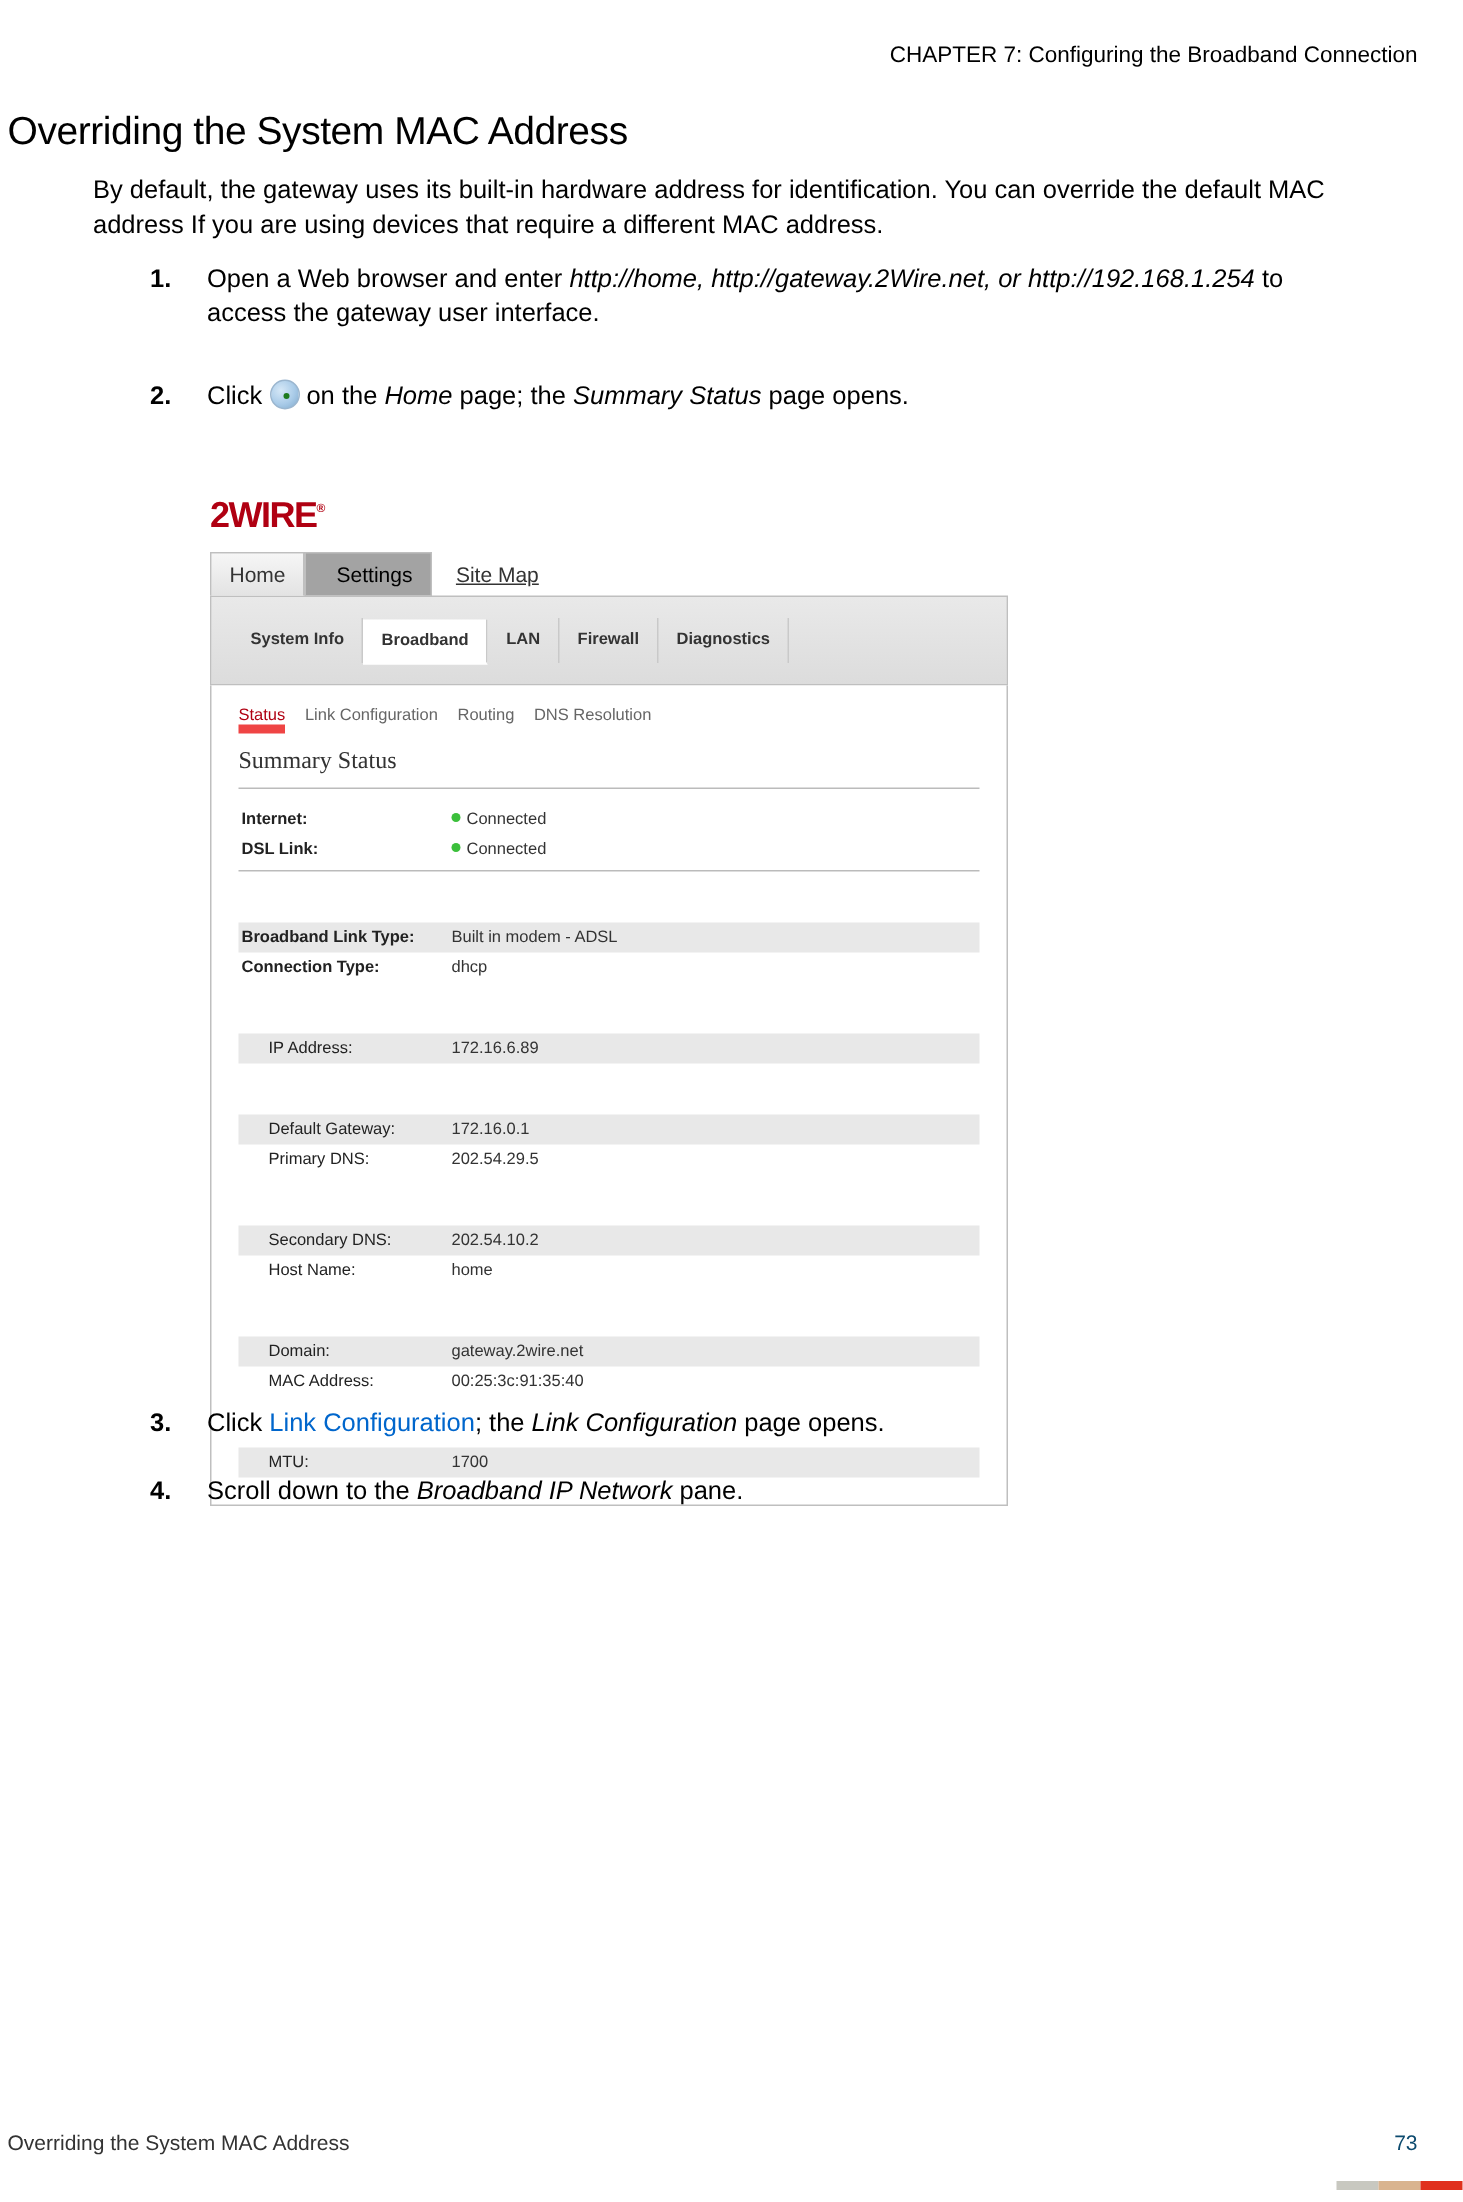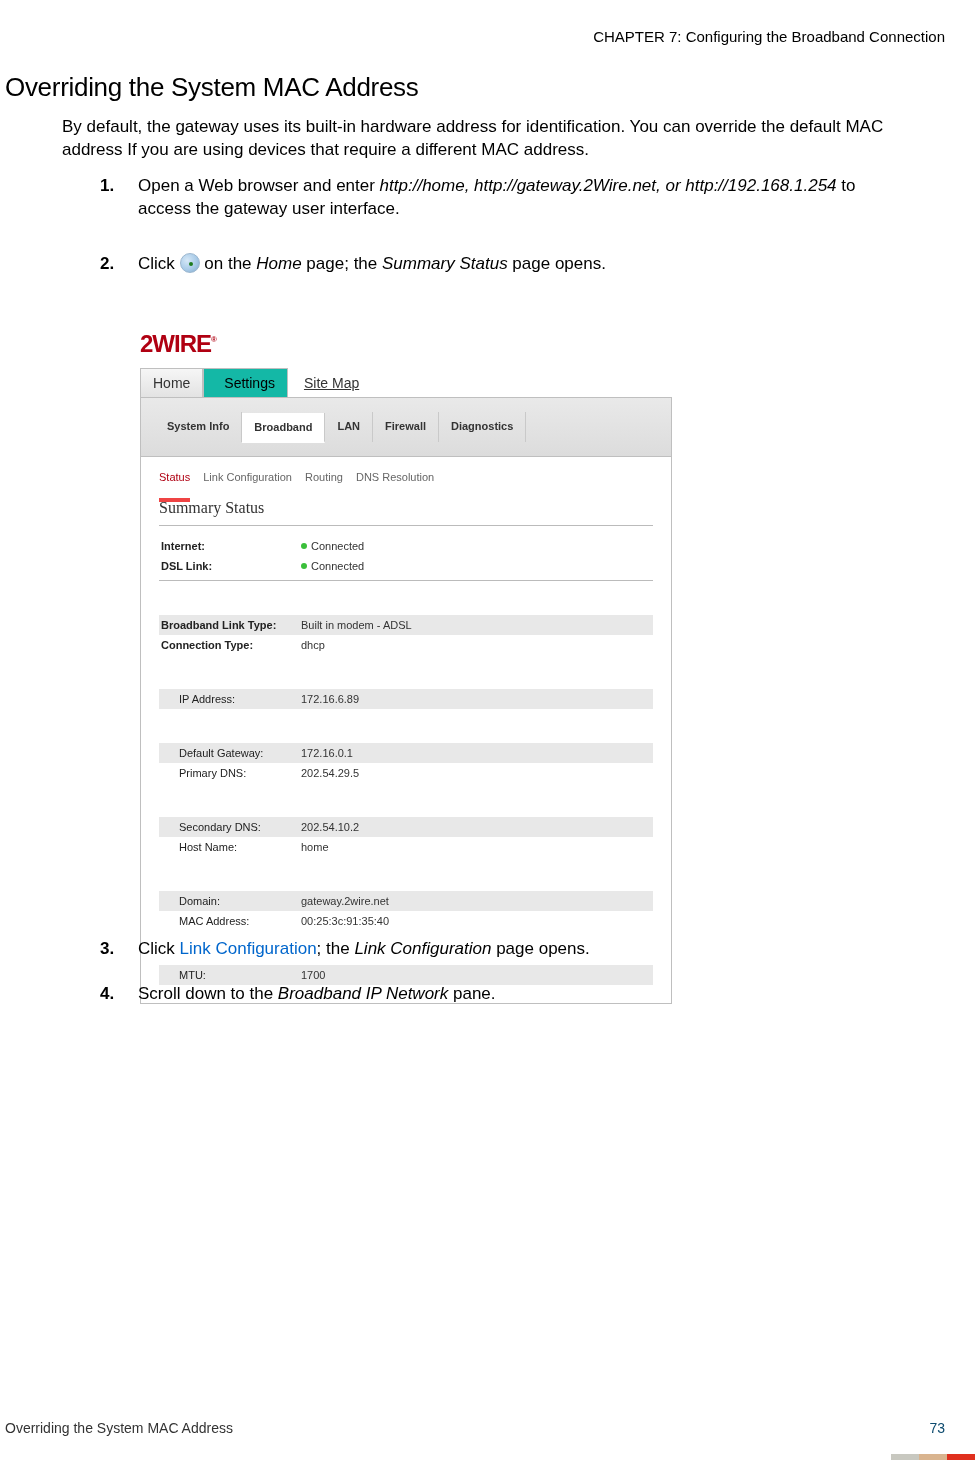--- a/index.html
+++ b/index.html
@@ -94,21 +94,21 @@
   }
   .tab1 {
     padding: 6px 12px;
     border: 1px solid #bfbfbf;
     border-bottom: none;
     background: linear-gradient(#f6f6f6,#e3e3e3);
     color: #333;
     margin-right: 0;
   }
   .tab1.active {
-    background: #14b8a6;
+    background: #a3a3a3;
     color: #000;
     padding-left: 20px;
   }
   .tabs1-outer {
     border-bottom: 1px solid #bfbfbf;
     background: #fff;
     display:flex;
     align-items:flex-end;
   }
   .tab1-sitemap {
@@ -143,21 +143,21 @@
     border: 1px solid #bfbfbf;
     border-top: none;
     padding: 14px 18px 18px;
   }
   .subtabs {
     font-size: 11px;
     color: #666;
     margin-bottom: 10px;
   }
   .subtabs span { margin-right: 10px; }
-  .subtabs .sel { color: #b00012; border-bottom: 4px solid #ef4444; padding-bottom: 15px; }
+  .subtabs .sel { color: #b00012; border-bottom: 6px solid #ef4444; padding-bottom: 0; }
   .sec-title {
     font-family: Georgia, 'Times New Roman', serif;
     font-size: 16px;
     color: #333;
     margin: 16px 0 8px;
   }
   .hr { border: none; border-top: 1px solid #bbb; margin: 4px 0 10px; }
   .row {
     display: flex;
     font-size: 11px;

